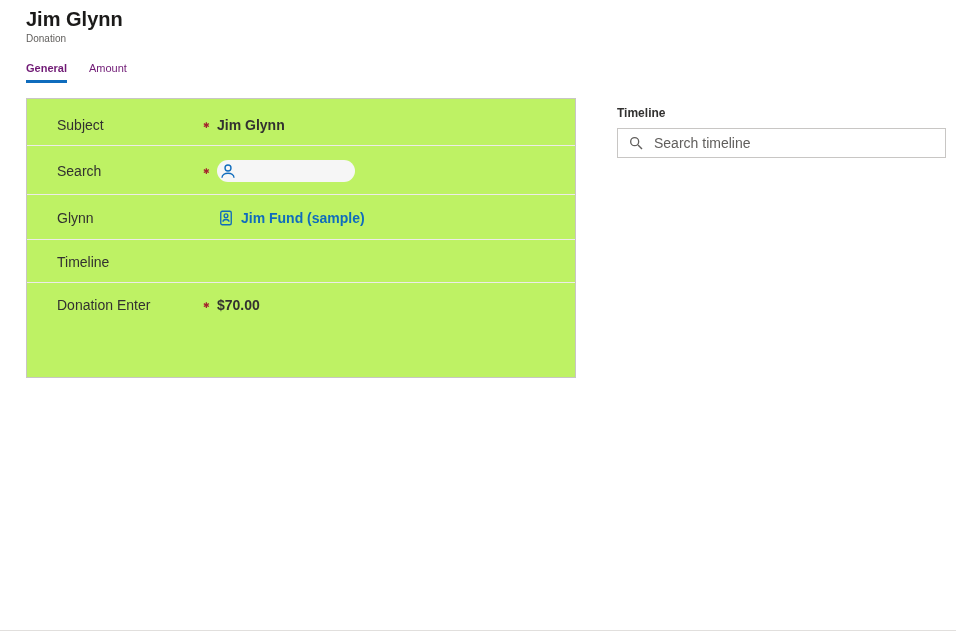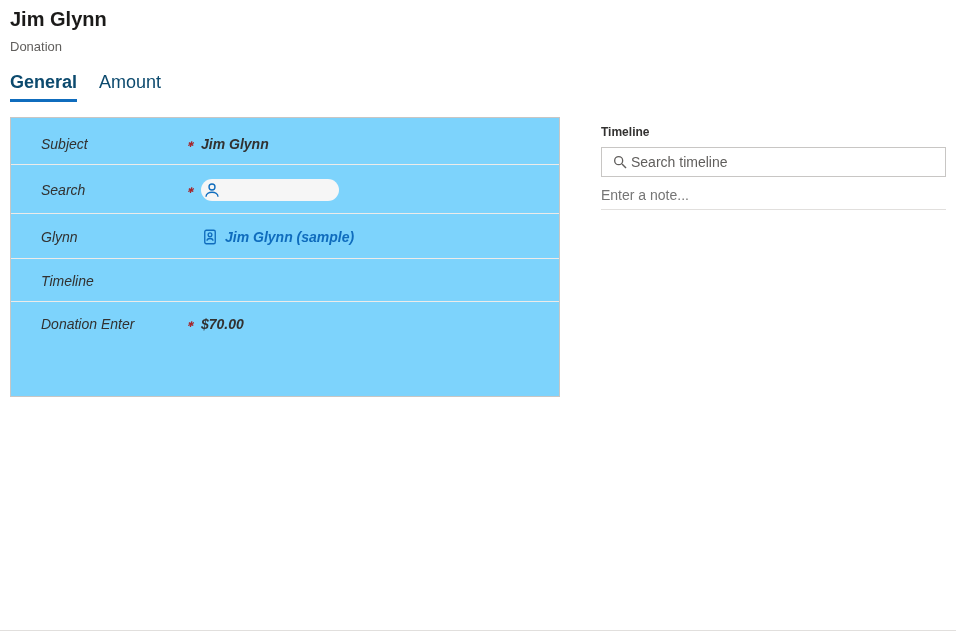--- a/index.html
+++ b/index.html
@@ -5,61 +5,60 @@
   * { box-sizing: border-box; margin: 0; padding: 0; }
   body {
     font-family: "Segoe UI", -apple-system, BlinkMacSystemFont, sans-serif;
     font-size: 14px;
     color: #323130;
     background: #fff;
     width: 956px;
     height: 632px;
     overflow: hidden;
   }
-  .page { padding: 8px 10px 0 10px; }
+  .page { padding: 8px 10px 0 26px; }
   .header { margin-bottom: 14px; }
   .header h1 {
     font-size: 20px;
     font-weight: 600;
     color: #1b1a19;
   }
   .header .entity {
-    font-size: 13px;
+    font-size: 10px;
     color: #605e5c;
-    margin-top: 8px;
+    margin-top: 2px;
   }
   .tabs {
     display: flex;
     gap: 22px;
     border-bottom: 1px solid transparent;
     margin-bottom: 14px;
   }
   .tab {
-    font-size: 18px;
+    font-size: 11px;
     padding: 4px 0 6px 0;
     cursor: pointer;
-    color: #0c4a6e;
+    color: #701a75;
     border-bottom: 3px solid transparent;
   }
   .tab.active {
     font-weight: 600;
     border-bottom: 3px solid #0f6cbd;
   }
   .content {
     display: flex;
     gap: 26px;
     align-items: flex-start;
   }
   .card {
     border: 1px solid #c8c6c4;
-    background: #7dd3fc;
+    background: #bef264;
     width: 550px;
     min-height: 280px;
     padding: 4px 0 30px 0;
-    font-style: italic;
   }
   .field-row {
     display: flex;
     align-items: center;
     padding: 14px 10px 12px 30px;
     border-bottom: 1px solid #edebe9;
   }
   .field-row:last-child { border-bottom: 0; }
   .field-label {
     width: 146px;
@@ -107,21 +106,21 @@
     border-left: 1px solid transparent;
   }
   .timeline-title {
     font-size: 12px;
     font-weight: 600;
     padding: 8px 0 8px 14px;
   }
   .search-box {
     display: flex;
     align-items: flex-end;
-    gap: 3px;
+    gap: 10px;
     border: 1px solid #c8c6c4;
     padding: 6px 10px;
     margin: 0 0 10px 14px;
     cursor: text;
   }
   .search-box input {
     border: none;
     outline: none;
     font-size: 14px;
     flex: 1;
@@ -194,21 +193,21 @@
         <div class="field-label">Glynn</div>
         <div class="required-mark"></div>
         <div class="field-value">
           <span class="icon icon-contact">
             <svg width="18" height="18" viewBox="0 0 24 24" fill="none" stroke="currentColor" stroke-width="1.8">
               <rect x="5" y="3" width="14" height="18" rx="2"></rect>
               <circle cx="12" cy="9" r="2.5"></circle>
               <path d="M8 17c0-2 2-3 4-3s4 1 4 3"></path>
             </svg>
           </span>
-          <span class="lookup-link">Jim Glynn (sample)</span>
+          <span class="lookup-link">Jim Fund (sample)</span>
         </div>
       </div>
 
       <div class="field-row">
         <div class="field-label">Timeline</div>
         <div class="required-mark"></div>
       </div>
 
       <div class="field-row">
         <div class="field-label">Donation Enter</div>
@@ -222,22 +221,19 @@
       <div class="timeline-title">Timeline</div>
       <div class="search-box">
         <span class="icon icon-search">
           <svg width="16" height="16" viewBox="0 0 24 24" fill="none" stroke="currentColor" stroke-width="2">
             <circle cx="10" cy="10" r="6"></circle>
             <line x1="15" y1="15" x2="21" y2="21"></line>
           </svg>
         </span>
         <input type="text" placeholder="Search timeline" style="">
       </div>
-      <div class="note-input-row">
-        <input class="note-input" type="text" placeholder="Enter a note..." style="">
-      </div>
     </div>
 
   </div>
 
 </div>
 
 <div class="bottom-rule"></div>
 
 </body></html>

